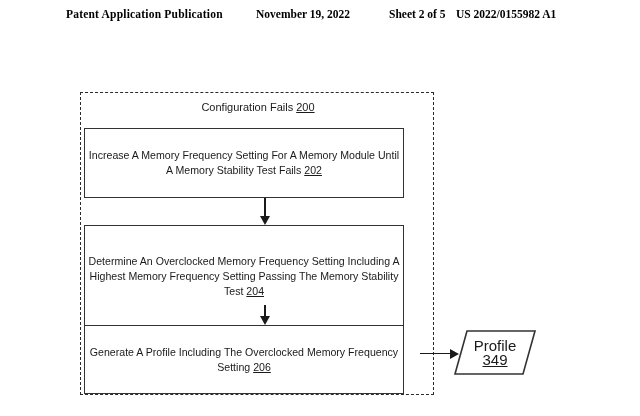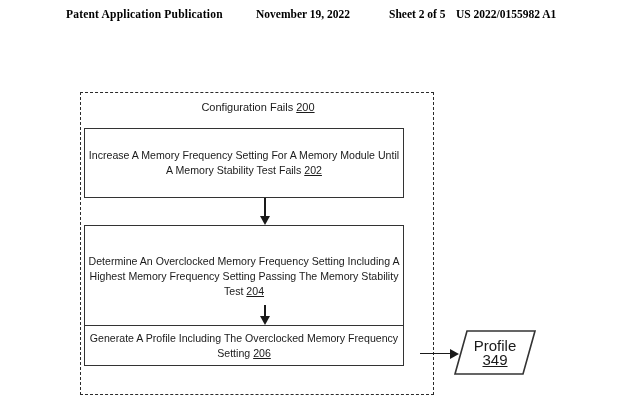--- a/index.html
+++ b/index.html
@@ -74,21 +74,21 @@
     text-align: center;
     font-size: 10.6px;
     line-height: 15px;
     font-stretch: condensed;
     padding: 4px 0;
     color: #1a1a1a;
   }
   .proc-box .txt { display: block; width: 100%; }
   #box-202 { top: 128px; height: 70px; }
   #box-204 { top: 225px; height: 102px; }
-  #box-206 { top: 325px; height: 41px; }
+  #box-206 { top: 325px; height: 69px; }
 
   
   .arrow-v {
     position: absolute;
     left: 259px;
     width: 11px;
   }
   .arrow-v .shaft {
     position: absolute;
     left: 5px;

